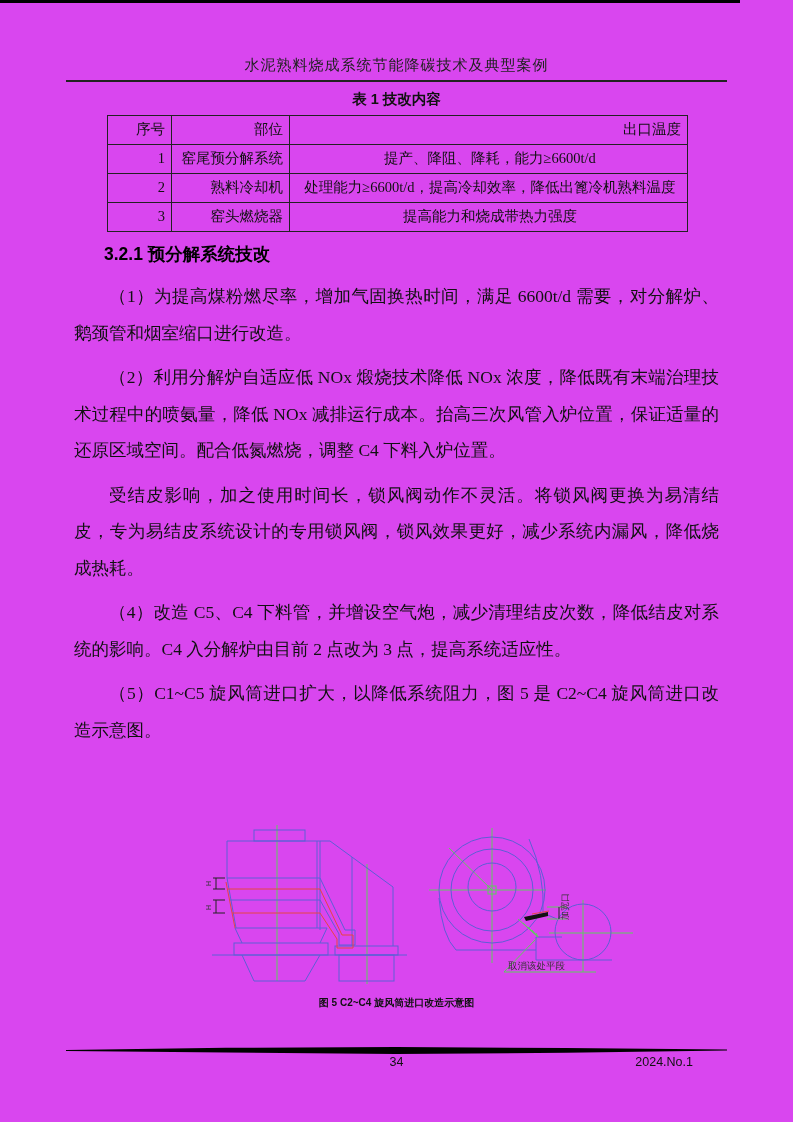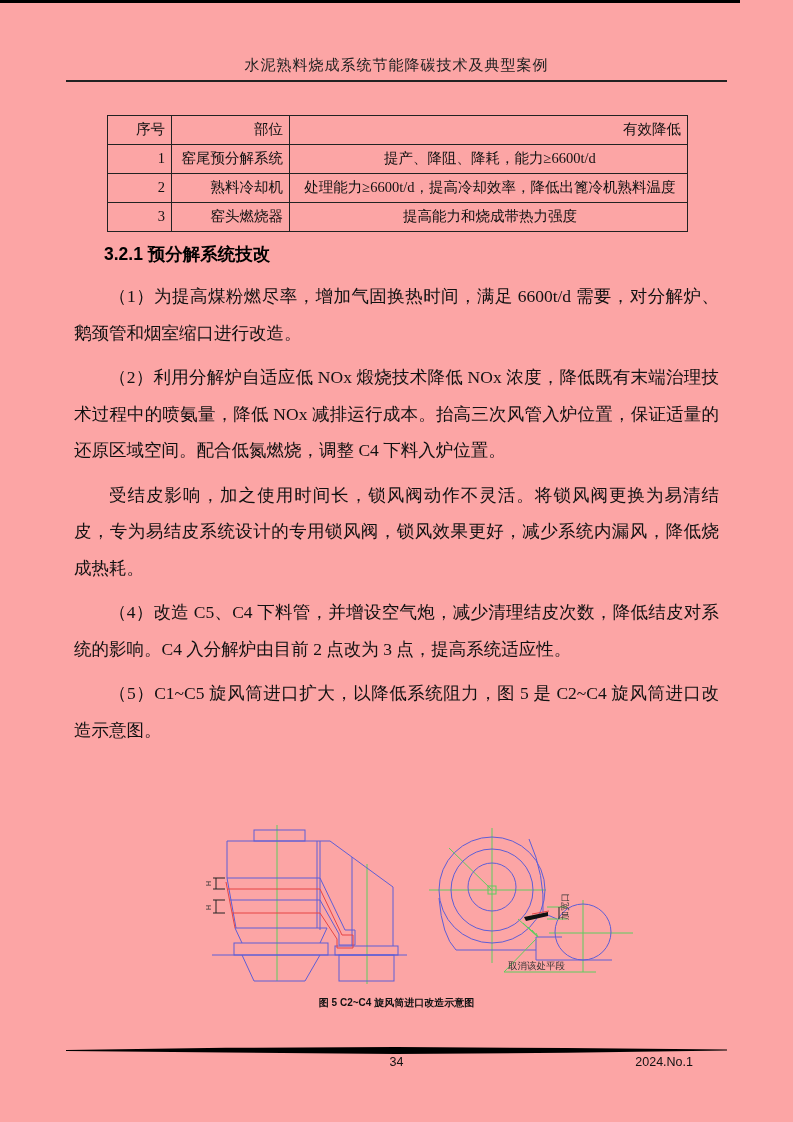--- a/index.html
+++ b/index.html
@@ -1,18 +1,18 @@
 <!DOCTYPE html>
 <html><head>
 <meta charset="utf-8">
 <style>
   html,body{margin:0;padding:0;background:#888;}
   .page{
     position:relative;width:793px;height:1122px;margin:0 auto;
-    background:#fca5a5;overflow:hidden;
+    background:#d946ef;overflow:hidden;
     font-family:"Liberation Serif","DejaVu Serif",serif;color:#111;
   }
   .top-edge{position:absolute;top:0;left:0;width:740px;height:3px;background:#000;}
   .header-title{
     position:absolute;top:56px;left:66px;width:661px;text-align:center;
     font-size:15px;letter-spacing:1px;color:#222;
   }
   .header-rule{position:absolute;top:80px;left:66px;width:661px;height:2px;background:#222;}
   .table-caption{
     position:absolute;top:90px;left:66px;width:661px;text-align:center;
@@ -64,32 +64,33 @@
 </head>
 <body>
 
 <div class="page">
 
   <div class="top-edge"></div>
 
   <div class="header-title">水泥熟料烧成系统节能降碳技术及典型案例</div>
   <div class="header-rule"></div>
 
+  <div class="table-caption">表 1 技改内容</div>
 
   <table class="mod-table">
     <colgroup>
         <col class="c1">
         <col class="c2">
         <col>
       </colgroup>
     <tbody>
         <tr>
       <th class="cell-center">序号</th>
       <th class="cell-center">部位</th>
-      <th class="cell-center">有效降低</th>
+      <th class="cell-center">出口温度</th>
     </tr>
     <tr>
       <td class="cell-center">1</td>
       <td class="cell-center">窑尾预分解系统</td>
       <td class="cell-left">提产、降阻、降耗，能力≥6600t/d</td>
     </tr>
     <tr>
       <td class="cell-center">2</td>
       <td class="cell-center">熟料冷却机</td>
       <td class="cell-left">处理能力≥6600t/d，提高冷却效率，降低出篦冷机熟料温度</td>

